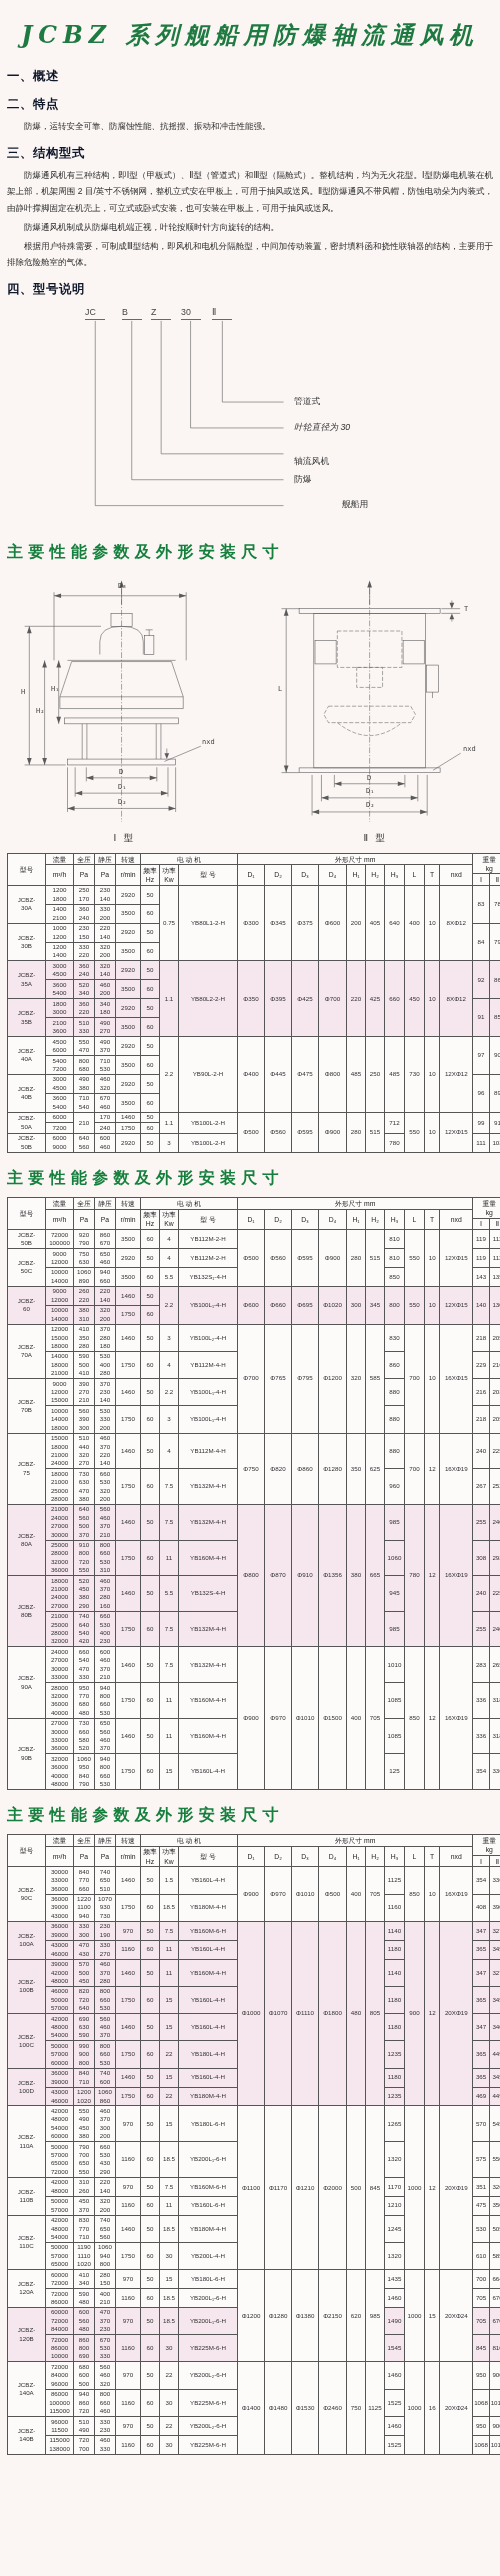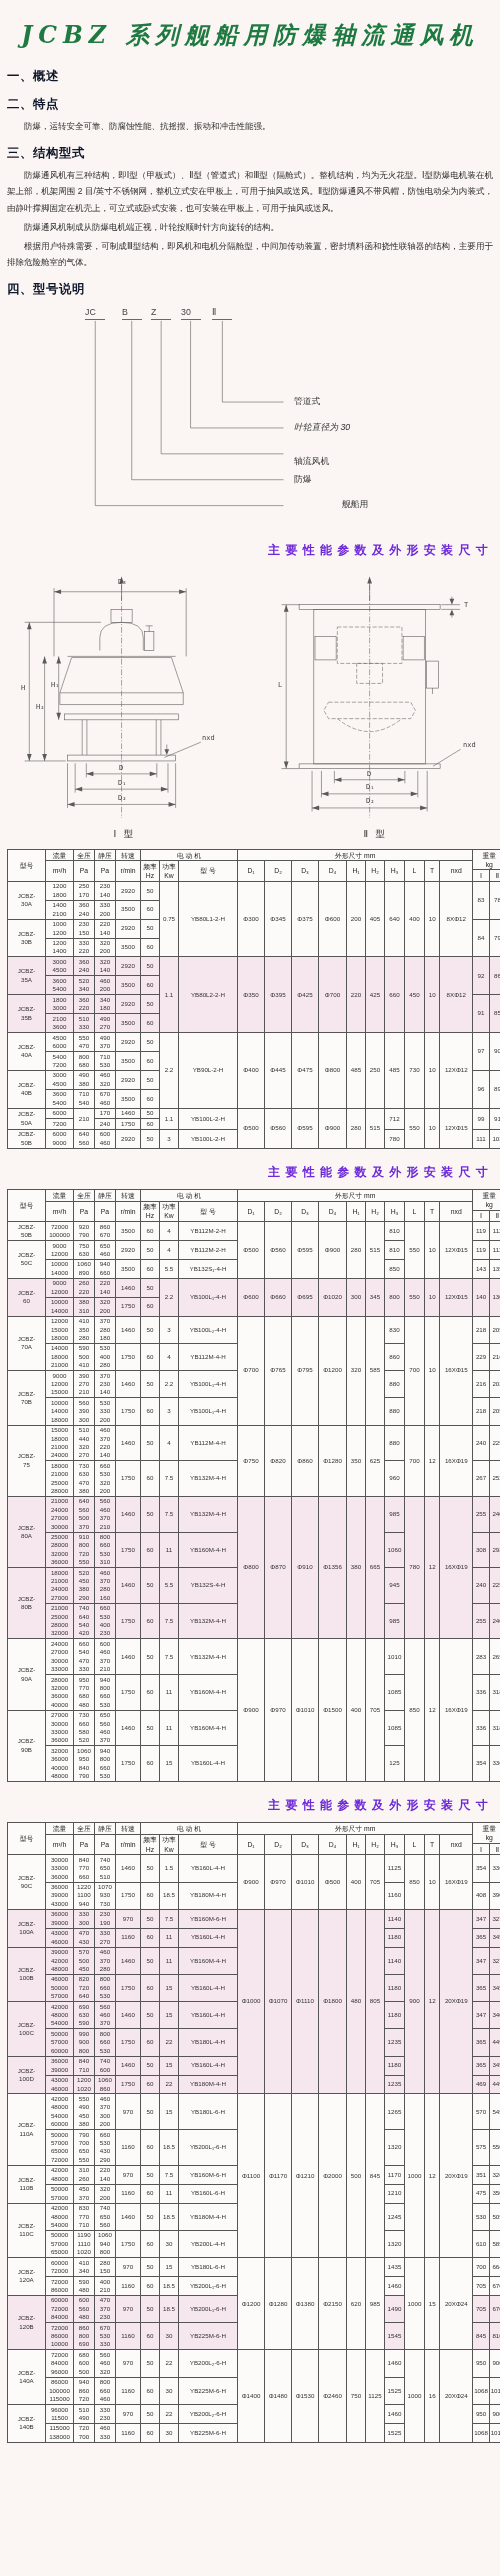--- a/index.html
+++ b/index.html
@@ -30,22 +30,22 @@
   .code-part{
     position:absolute;top:3.5px;width:20px;text-align:left;
     font-size:8.8px;color:#444;border-bottom:0.6px solid #667;padding-bottom:2.4px;
   }
   .code-label{
     position:absolute;left:287px;font-size:8.8px;color:#333;white-space:nowrap;
   }
   .code-diagram svg{position:absolute;left:0;top:0;}
   
   .perf-h{
-    text-align:right;color:#6d28d9;font-weight:bold;
-    font-size:12px;letter-spacing:5.3px;margin:15.3px 0 8.2px 0;
+    text-align:left;color:#15803d;font-weight:bold;
+    font-size:16px;letter-spacing:5.3px;margin:15.3px 0 8.2px 0;
   }
   
   .drawings{display:flex;justify-content:space-between;margin:2.4px 0 0 0;}
   .drawing{position:relative;width:235px;height:259px;}
   .drawing svg{position:absolute;left:0;top:0;}
   .dim-label{
     position:absolute;font-size:7px;color:#444;
     font-family:"DejaVu Sans Mono","Liberation Mono",monospace;
   }
   .captions{display:flex;justify-content:space-between;margin:1.2px 0 8.2px 0;}

